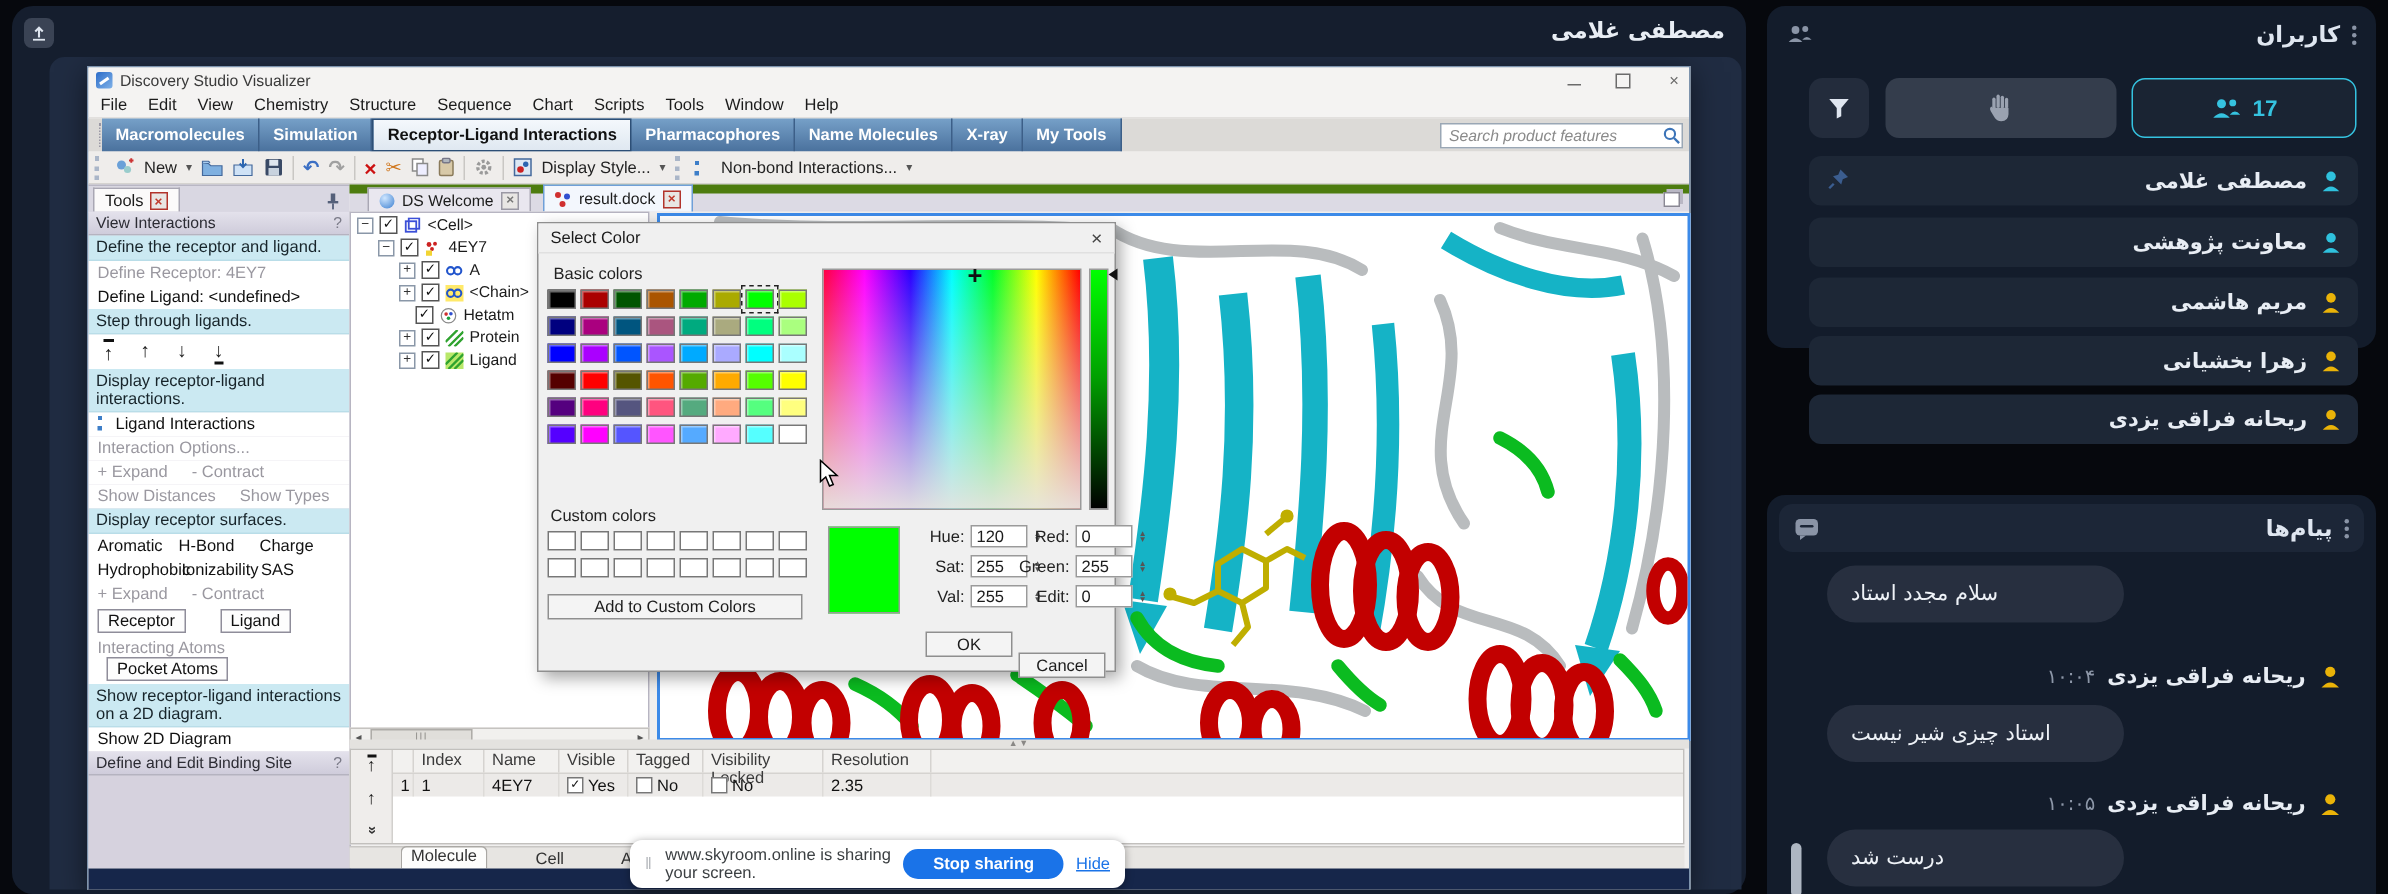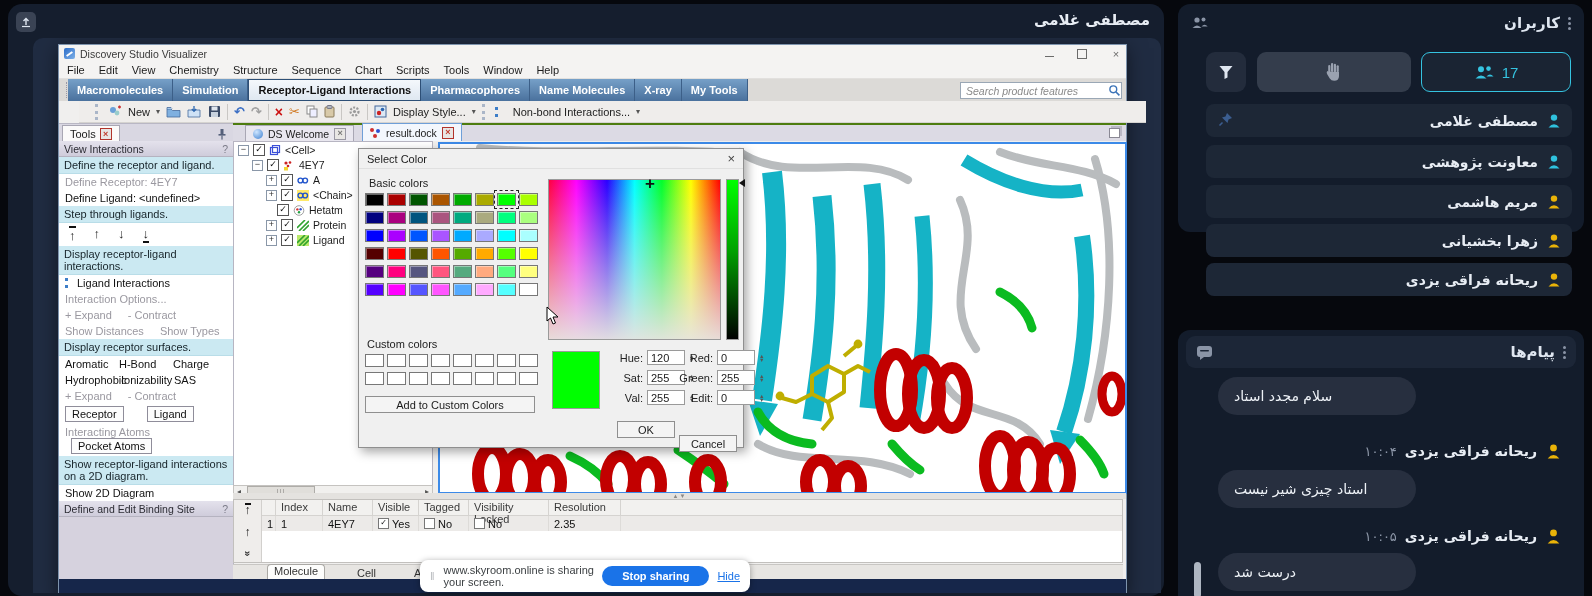--- a/index.html
+++ b/index.html
@@ -28,21 +28,21 @@
   .wc-max{width:8px;height:8px;border:1.2px solid #6b6b6b;}
   .ds-menubar{position:absolute;left:0;top:17px;width:100%;height:17px;background:#f4f3f2;display:flex;align-items:center;gap:14px;padding-left:8px;box-sizing:border-box;border-bottom:1px solid #e2e0de;}
   .menu-item{color:#1b1b1b;}
   .ds-ribbon{position:absolute;left:0;top:34px;width:100%;height:22px;background:#dcdad7;display:flex;align-items:stretch;}
   .ribbon-grip{width:6px;border-right:1px dotted #9a98a5;margin:3px 1px;}
   .ribbon-tabs{display:flex;background:linear-gradient(#76a0c8,#4a719d);}
   .ribbon-tab{display:flex;align-items:center;padding:0 9px;color:#fff;font-weight:bold;border-right:1px solid #3c5f88;white-space:nowrap;}
   .ribbon-tab.active{background:linear-gradient(#f4f8fc,#dfe8f1);color:#111;border:1px solid #2d4f76;}
   .ribbon-search{position:absolute;right:4px;top:3px;width:160px;height:15px;background:#fff;border:1px solid #9aa7b5;display:flex;align-items:center;}
   .ribbon-search .ph{flex:1;font-style:italic;color:#8a8a8a;padding-left:5px;font-size:10.5px;}
-  .ds-toolbar{position:absolute;left:0;top:56px;width:100%;height:22px;background:#efedeb;border-bottom:1px solid #d5d3d0;display:flex;align-items:center;gap:6px;padding-left:16px;box-sizing:border-box;margin-left:20px;}
+  .ds-toolbar{position:absolute;left:0;top:56px;width:100%;height:22px;background:#efedeb;border-bottom:1px solid #d5d3d0;display:flex;align-items:center;gap:6px;padding-left:4px;box-sizing:border-box;}
   .tb-grip{width:4px;height:16px;border-left:3px dotted #aab6c8;}
   .tb-sep{width:1px;height:16px;background:#c9c7c4;}
   .tb-ic{font-size:13px;line-height:1;display:inline-block;}
   .tb-label{color:#222;}
   .caret{font-size:8px;color:#555;}
 
   
   .tools-tabrow{position:absolute;left:0;top:78px;width:174px;height:18px;background:#d9d7e2;border-top:1px solid #b9b7c4;display:flex;align-items:flex-end;}
   .tools-tab{height:16px;background:#fbfafa;border:1px solid #a9a7b4;border-bottom:none;margin-left:3px;display:flex;align-items:center;gap:4px;padding:0 7px;}
   .xbox{width:10px;height:10px;background:#e8e6e4;border:1px solid #b2342c;color:#c0392b;font-size:9px;font-weight:bold;display:flex;align-items:center;justify-content:center;line-height:1;}
@@ -56,21 +56,21 @@
   .tp-pair{display:flex;gap:16px;}
   .tp-triple{display:flex;}
   .tp-triple span{width:56px;}
   .tp-arrows{background:#fff;display:flex;gap:18px;padding:3px 10px;font-weight:bold;font-size:13px;}
   .tp-arrows .bar-t{border-top:2px solid #111;}
   .tp-arrows .bar-b{border-bottom:2px solid #111;}
   .tp-btn{display:inline-block;border:1px solid #8f8d9a;background:#fdfdfd;padding:1px 6px;margin-right:6px;}
   .li-ico{display:inline-block;width:3px;height:10px;border-left:3px dotted #3d7ec8;margin-right:6px;vertical-align:-1px;}
 
   
-  .doc-tabrow{position:absolute;left:174px;top:78px;width:893px;height:18px;background:#dcdae4;border-top:2px solid #4d7c0f;display:flex;align-items:flex-end;gap:8px;padding-left:12px;box-sizing:border-box;}
+  .doc-tabrow{position:absolute;left:174px;top:78px;width:893px;height:18px;background:#dcdae4;border-top:6px solid #4d7c0f;display:flex;align-items:flex-end;gap:8px;padding-left:12px;box-sizing:border-box;}
   .doc-tab{height:15px;display:flex;align-items:center;gap:5px;padding:0 7px;border:1px solid #a9a7b4;border-bottom:none;background:#e9e7ef;font-size:10.5px;}
   .doc-tab.active{background:#f3f7fd;border-color:#6f9fd8;height:17px;}
   .orb{width:10px;height:10px;border-radius:50%;background:radial-gradient(circle at 35% 30%,#cfe6ff,#3c7fd0);}
   .dots-ico{width:11px;height:10px;position:relative;}
   .dots-ico i{position:absolute;width:4px;height:4px;border-radius:50%;}
   .float-ico{position:absolute;right:6px;bottom:3px;width:9px;height:8px;border:1px solid #8a8894;background:#fff;box-shadow:2px -2px 0 #b9b7c4;}
   .tree-panel{position:absolute;left:174px;top:96px;width:200px;height:352px;background:#fff;border:1px solid #b7b5c2;box-sizing:border-box;overflow:hidden;font-size:10.5px;}
   .tree-row{display:flex;align-items:center;gap:4px;height:14px;margin-top:1px;}
   .expander{width:9px;height:9px;border:1px solid #8a97a8;background:#fff;color:#333;font-size:9px;line-height:7px;text-align:center;flex:none;}
   .chk{width:10px;height:10px;border:1px solid #555;background:#fff;color:#111;font-size:9px;line-height:9px;text-align:center;flex:none;}
@@ -134,21 +134,21 @@
   .users-panel{left:1178px;top:4px;width:406px;height:228px;}
   .panel-header{position:absolute;left:0;top:0;width:100%;height:38px;display:flex;align-items:center;justify-content:space-between;padding:0 13px;box-sizing:border-box;}
   .panel-title{color:#dfe6f0;font-size:15px;font-weight:600;}
   .kebab{display:flex;flex-direction:column;gap:2px;}
   .kebab i{width:3px;height:3px;border-radius:50%;background:#8a94a6;}
   .hdr-right{display:flex;align-items:center;gap:8px;}
   .chipbtn{position:absolute;border-radius:9px;display:flex;align-items:center;justify-content:center;gap:8px;}
   .filter-btn{left:28px;top:48px;width:40px;height:40px;background:#232c3c;}
   .hand-btn{left:79px;top:48px;width:154px;height:40px;background:#343d4c;}
   .count-btn{left:243px;top:48px;width:150px;height:40px;background:#1a2433;border:1.5px solid #35c3e0;box-sizing:border-box;}
-  .count-num{color:#35c3e0;font-size:15px;font-weight:normal;}
+  .count-num{color:#35c3e0;font-size:15px;font-weight:bold;}
   .user-row{position:absolute;left:28px;width:366px;height:33px;background:#1d2736;border-radius:8px;display:flex;align-items:center;justify-content:flex-end;gap:8px;padding:0 10px;box-sizing:border-box;}
   .user-name{color:#e8edf4;font-size:14px;font-weight:600;}
   .pin-left{position:absolute;left:12px;top:8px;}
 
   .messages-panel{left:1178px;top:330px;width:406px;height:280px;}
   .msg-header{position:absolute;left:8px;top:6px;width:390px;height:32px;background:#1c2637;border-radius:9px;display:flex;align-items:center;justify-content:space-between;padding:0 10px;box-sizing:border-box;}
   .bubble{position:absolute;left:40px;width:198px;height:38px;background:#272f3f;border-radius:19px;color:#eef2f7;
     font-size:14px;display:flex;align-items:center;justify-content:flex-end;padding:0 16px;box-sizing:border-box;}
   .sender-row{position:absolute;right:22px;display:flex;align-items:center;gap:8px;height:22px;}
   .sender-name{color:#e8edf4;font-size:14px;font-weight:700;}

